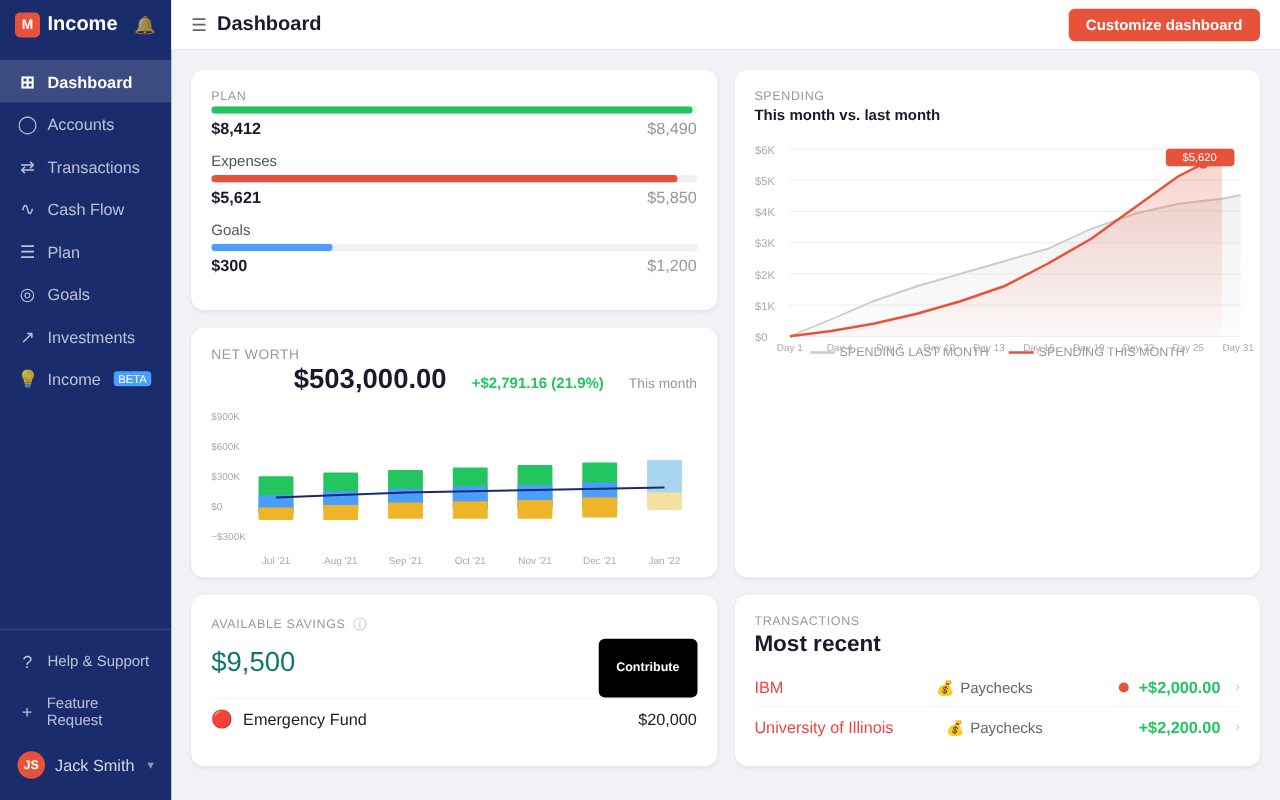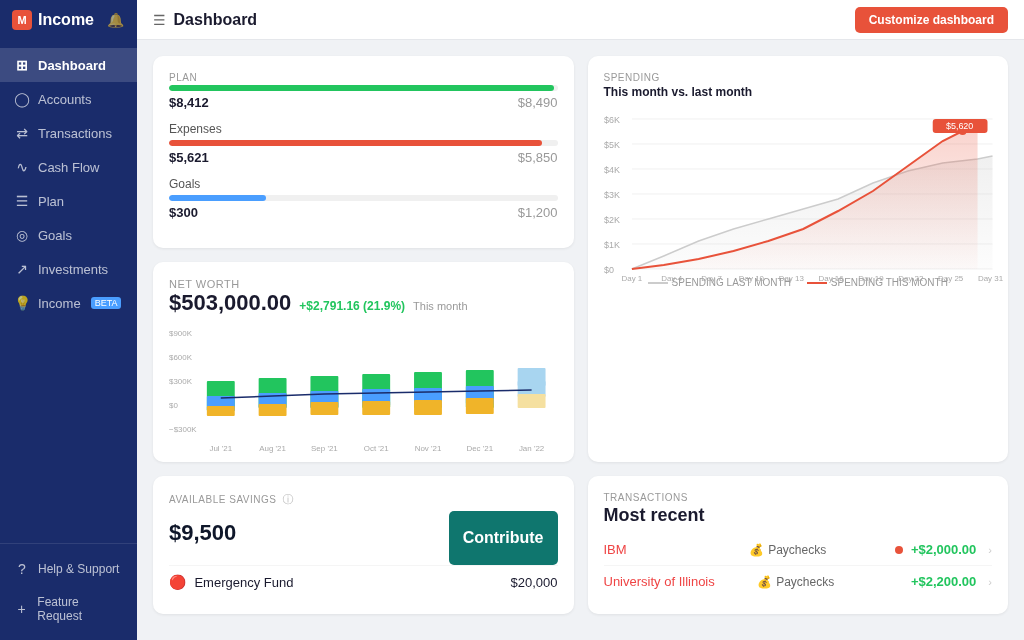--- a/index.html
+++ b/index.html
@@ -138,21 +138,21 @@
     
     .spending-card { grid-column: 2; grid-row: 1 / 3; }
     .spending-subtitle { font-size: 12px; font-weight: 700; color: #1a1a2e; margin-bottom: 12px; }
 
     .chart-area { position: relative; height: 160px; }
     .chart-legend { display: flex; gap: 16px; font-size: 10px; color: #999; margin-top: 6px; justify-content: center; }
     .legend-dot { display: inline-block; width: 20px; height: 2px; margin-right: 4px; vertical-align: middle; }
 
     
     .networth-card { grid-column: 1; grid-row: 2; }
-    .nw-header { display: flex; align-items: baseline; gap: 8px; flex-wrap: wrap; margin-bottom: 10px; }
+    .nw-header { display: flex; align-items: baseline; gap: 20px; flex-wrap: wrap; margin-bottom: 10px; justify-content: flex-end; }
     .nw-label { font-size: 11px; color: #999; text-transform: uppercase; letter-spacing: 0.5px; }
     .nw-amount { font-size: 22px; font-weight: 800; color: #1a1a2e; }
     .nw-change { font-size: 12px; color: #22c55e; font-weight: 600; }
     .nw-period { font-size: 11px; color: #999; }
     .bar-chart-area { height: 120px; position: relative; }
 
     
     .transactions-card { grid-column: 2; grid-row: 3; }
     .txn-row {
       display: flex; align-items: center;
@@ -166,28 +166,28 @@
     .txn-amount { font-size: 13px; font-weight: 600; color: #1a1a2e; }
     .txn-amount.positive { color: #22c55e; }
     .txn-dot { width: 8px; height: 8px; border-radius: 50%; background: #e8523a; flex-shrink: 0; }
     .txn-chevron { color: #ccc; font-size: 11px; margin-left: 4px; }
 
     
     .savings-card { grid-column: 1; grid-row: 3; }
     .savings-header { display: flex; align-items: center; gap: 6px; margin-bottom: 4px; }
     .savings-label { font-size: 10px; color: #999; text-transform: uppercase; letter-spacing: 0.5px; }
     .info-icon { color: #bbb; font-size: 11px; cursor: pointer; }
-    .savings-amount { font-size: 22px; font-weight: 700; color: #0f172a; margin-bottom: 10px; }
+    .savings-amount { font-size: 22px; font-weight: 400; color: #0f766e; margin-bottom: 10px; }
     .contribute-btn {
-      background: #0f766e;
+      background: #000000;
       color: white;
       border: none;
       padding: 18px 14px;
       border-radius: 5px;
-      font-size: 16px;
+      font-size: 10px;
       font-weight: 600;
       cursor: pointer;
       float: right;
       margin-top: -30px;
     }
     .savings-row {
       display: flex; align-items: center; justify-content: space-between;
       padding: 8px 0;
       border-top: 1px solid #f5f5f5;
       font-size: 13px;
@@ -246,20 +246,25 @@
   </div>
 
   <div class="sidebar-bottom">
     <div class="nav-item">
       <span class="nav-icon">?</span>
       <span>Help &amp; Support</span>
     </div>
     <div class="nav-item">
       <span class="nav-icon">+</span>
       <span>Feature Request</span>
+    </div>
+    <div class="user-item">
+      <div class="user-avatar">JS</div>
+      <span class="user-name">Jack Smith</span>
+      <span class="chevron-icon">▾</span>
     </div>
   </div>
 </div>
 
 <div id="main">
   <div id="topbar">
     <span class="menu-icon">☰</span>
     <span class="page-title">Dashboard</span>
     <button class="customize-btn">Customize dashboard</button>
   </div>

